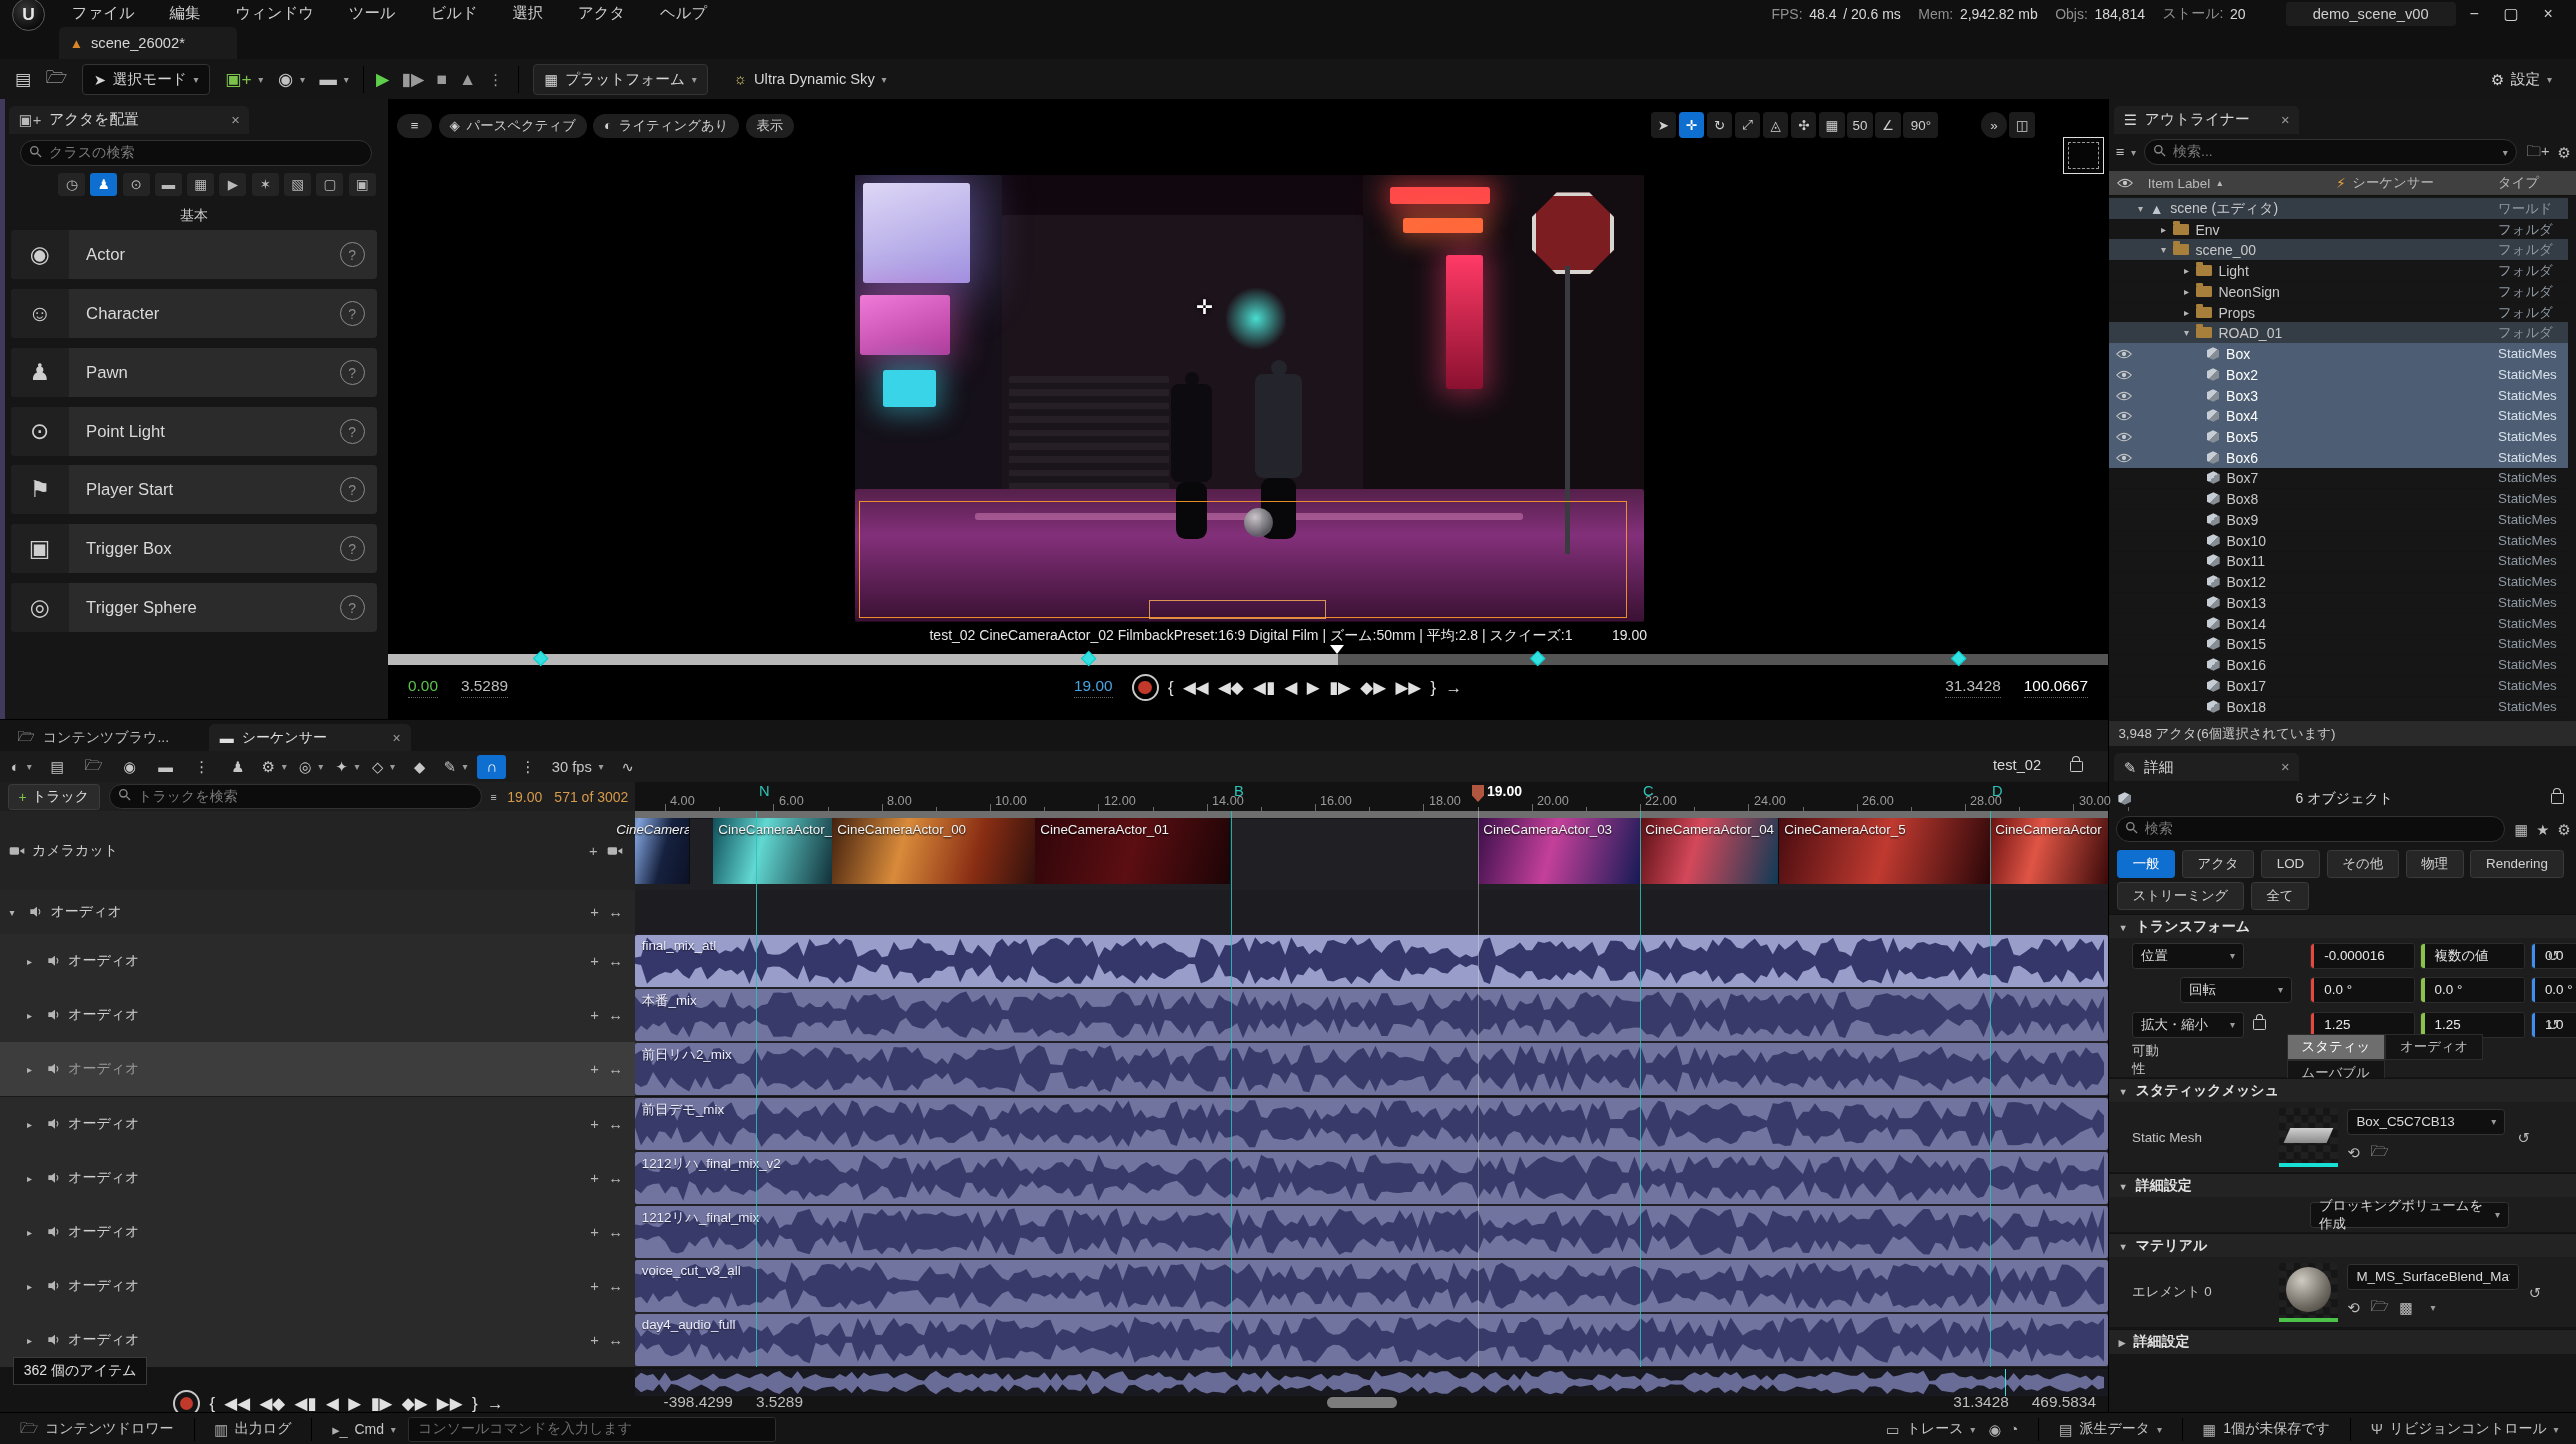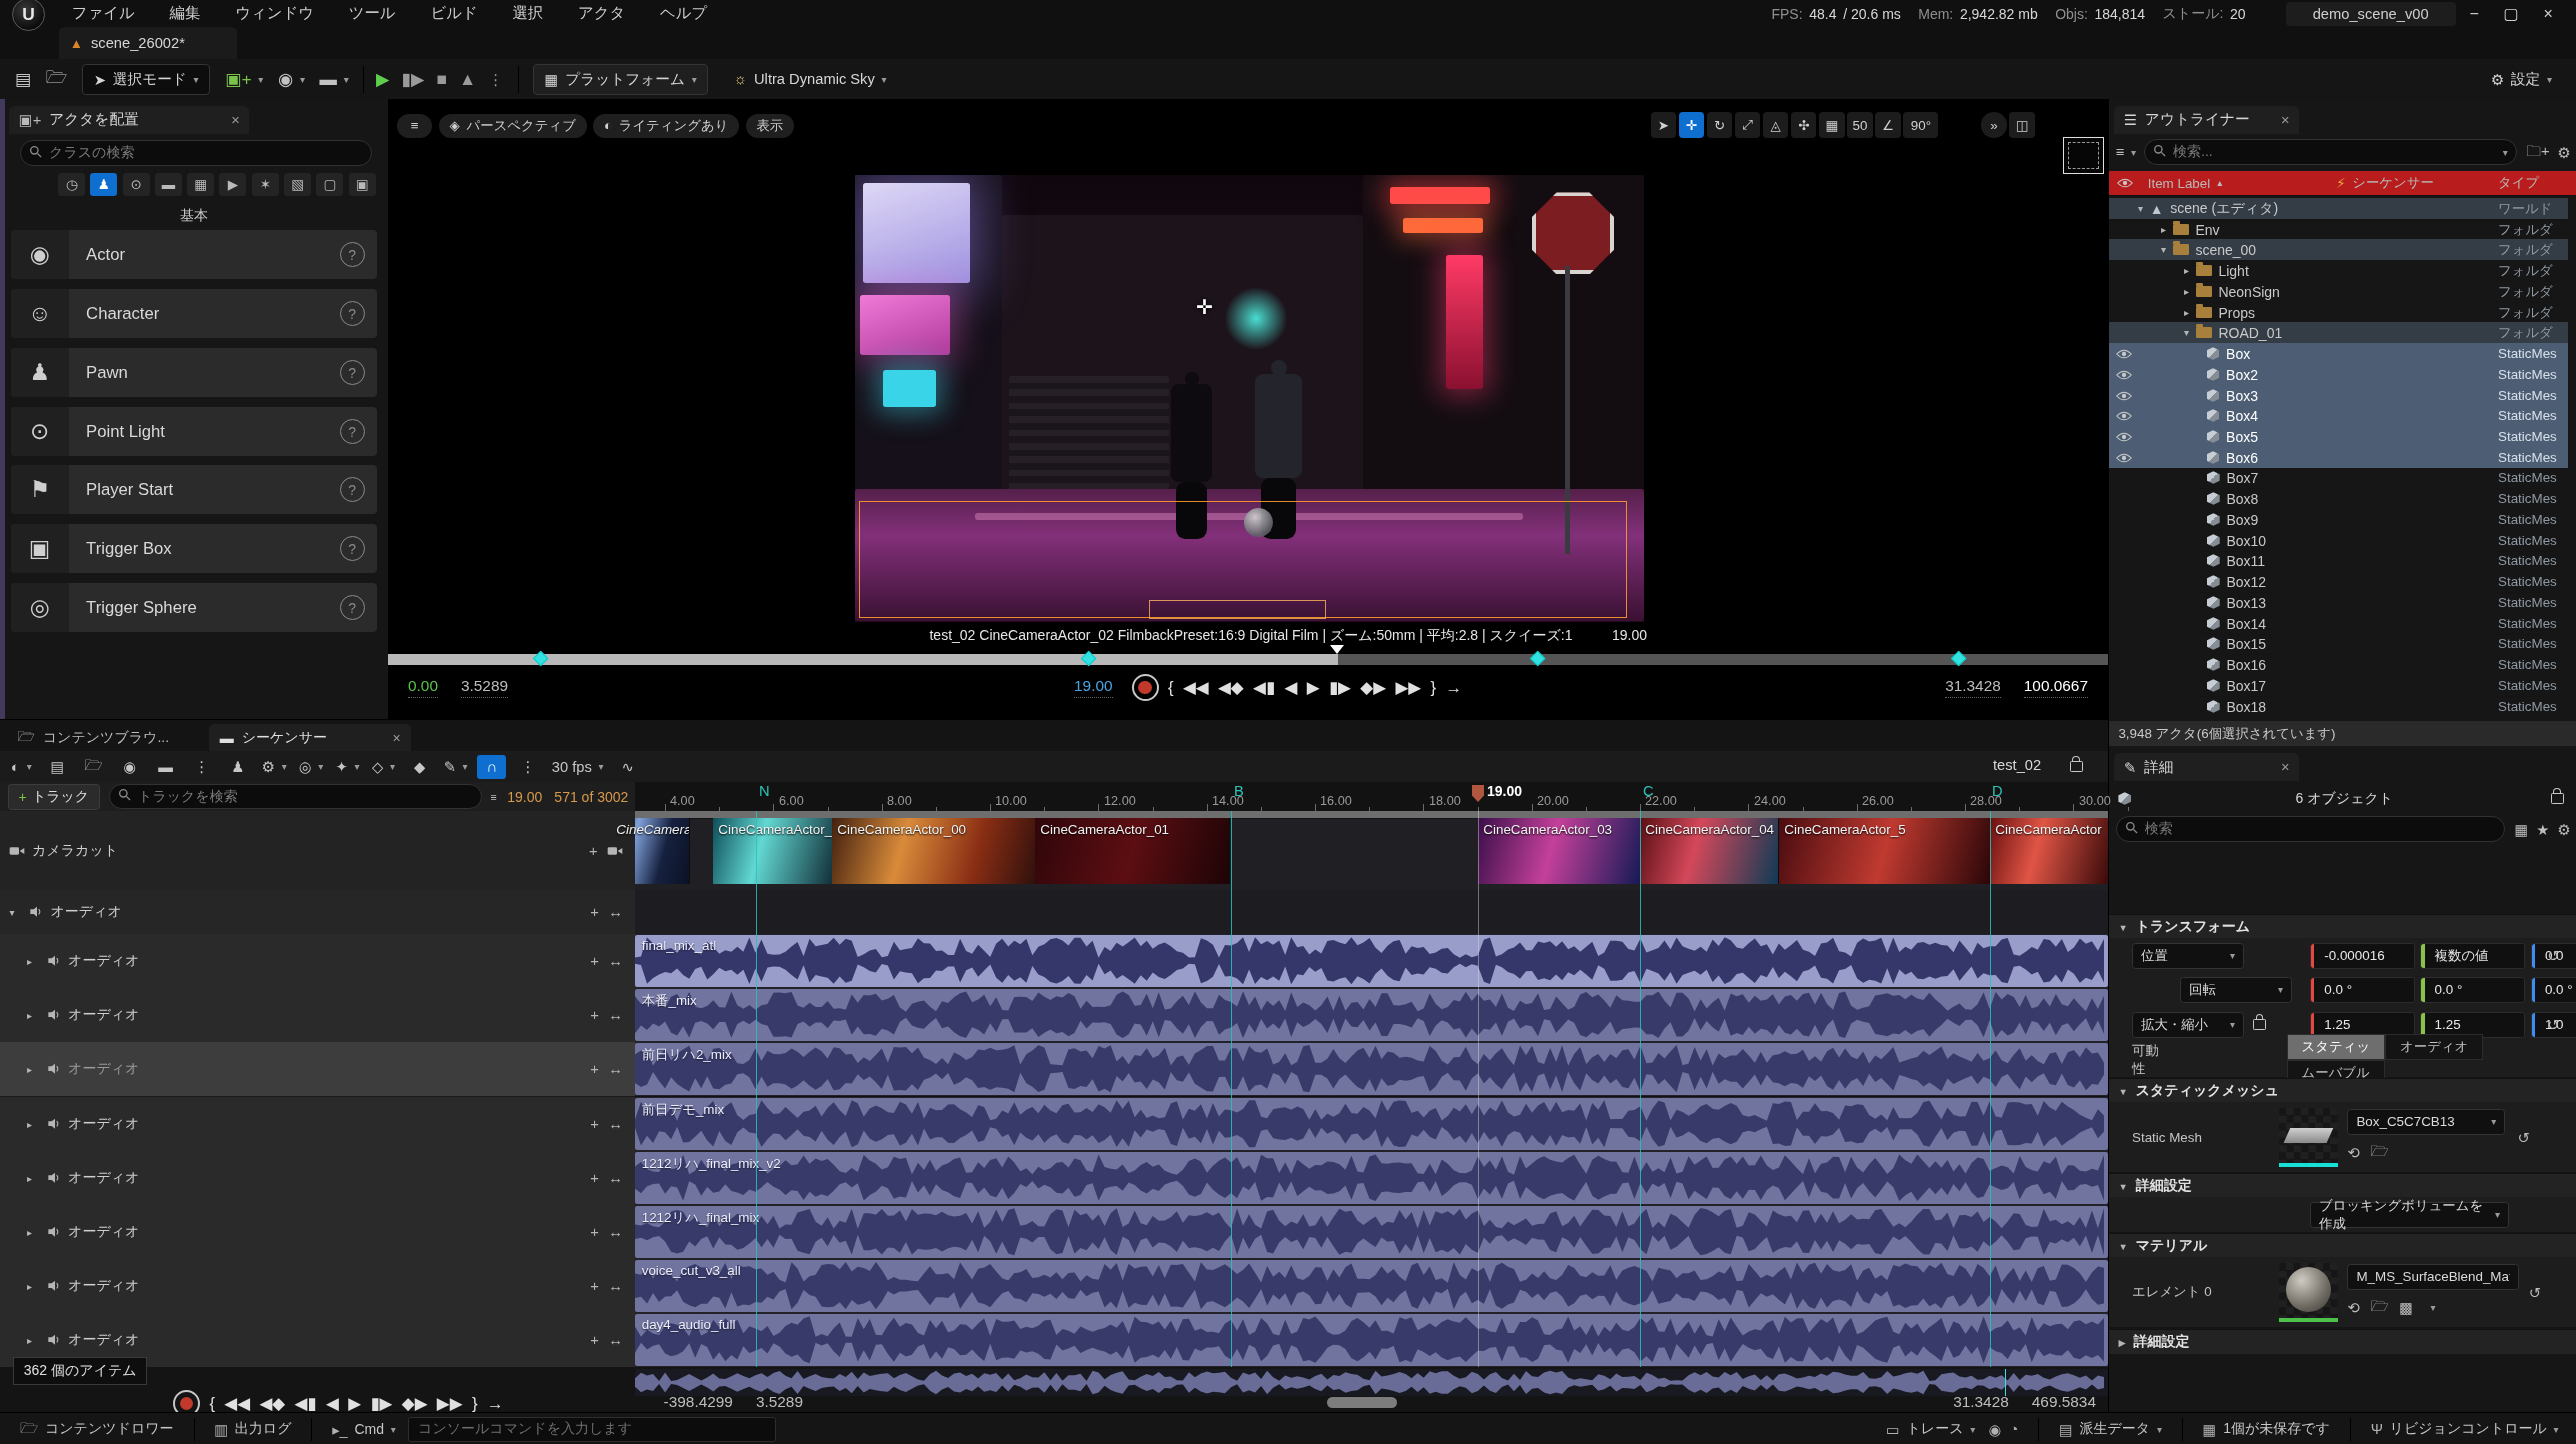--- a/index.html
+++ b/index.html
@@ -369,21 +369,21 @@
       <span class="srch"><svg width="13.4" height="13.4" viewBox="0 0 20 20" style="margin-right:6.7px">
             <circle cx="8" cy="8" r="5.5" fill="none" stroke="#8a8a8a" stroke-width="2"></circle>
             <line x1="12.5" y1="12.5" x2="18" y2="18" stroke="#8a8a8a" stroke-width="2"></line>
           </svg></span>
       <span>検索...</span>
       <span style="margin-left:auto" class="chev">▾</span>
     </div>
     <span style="font-size:14.7px;margin-left:9.4px;color:#bdbdbd">🗀+</span>
     <span style="font-size:14.7px;margin-left:8px;color:#bdbdbd">⚙</span>
   </div>
-  <div class="abs fx" style="left:0;top:72px;width:468px;height:24px;background:#b91c1c;border-bottom:0.7px solid #111;font-size:13.4px;color:#b9b9b9">
+  <div class="abs fx" style="left:0;top:72px;width:468px;height:24px;background:#404040;border-bottom:0.7px solid #111;font-size:13.4px;color:#b9b9b9">
     <span style="margin-left:8px" class="eyewrap"><svg width="16" height="10" viewBox="0 0 24 15">
           <path d="M1 7.5 Q12 -4 23 7.5 Q12 19 1 7.5 Z" fill="none" stroke="#c8c8c8" stroke-width="1.6"></path>
           <circle cx="12" cy="7.5" r="3.2" fill="#c8c8c8"></circle>
         </svg></span>
     <span style="margin-left:14.7px">Item Label</span>
     <span style="margin-left:5.3px;font-size:8.7px">▲</span>
     <span style="margin-left:112px;color:#e8a33d">⚡</span>
     <span style="margin-left:6.7px">シーケンサー</span>
     <span style="position:absolute;left:389px">タイプ</span>
   </div>
@@ -595,20 +595,21 @@
       <span class="srch"><svg width="13.4" height="13.4" viewBox="0 0 20 20" style="margin-right:6.7px">
             <circle cx="8" cy="8" r="5.5" fill="none" stroke="#8a8a8a" stroke-width="2"></circle>
             <line x1="12.5" y1="12.5" x2="18" y2="18" stroke="#8a8a8a" stroke-width="2"></line>
           </svg></span>
       <span>検索</span>
     </div>
     <span style="font-size:14.7px;margin-left:9.4px;color:#bdbdbd">▦</span>
     <span style="font-size:14.7px;margin-left:8px;color:#bdbdbd">★</span>
     <span style="font-size:14.7px;margin-left:8px;color:#bdbdbd">⚙</span>
   </div>
+  <div id="chiprow" class="abs" style="left:8px;top:749px;width:455px;line-height:32px"><span class="chip on">一般</span><span class="chip">アクタ</span><span class="chip">LOD</span><span class="chip">その他</span><span class="chip">物理</span><span class="chip">Rendering</span><span class="chip">ストリーミング</span><span class="chip">全て</span></div>
 
   <div class="sect" style="top:815px">
     <span class="ar">▼</span>
       <span>トランスフォーム</span>
   </div>
   <div id="xformrows">
       <div class="drow" style="top: 839px; height: 35px;">
         <div class="ddrop" style="margin-left: 23px; width: 94px;">位置<span class="chev" style="margin-left: auto;">▾</span></div>
         <div class="fx" style="position: absolute; left: 201px;">
           <div class="valbox">

